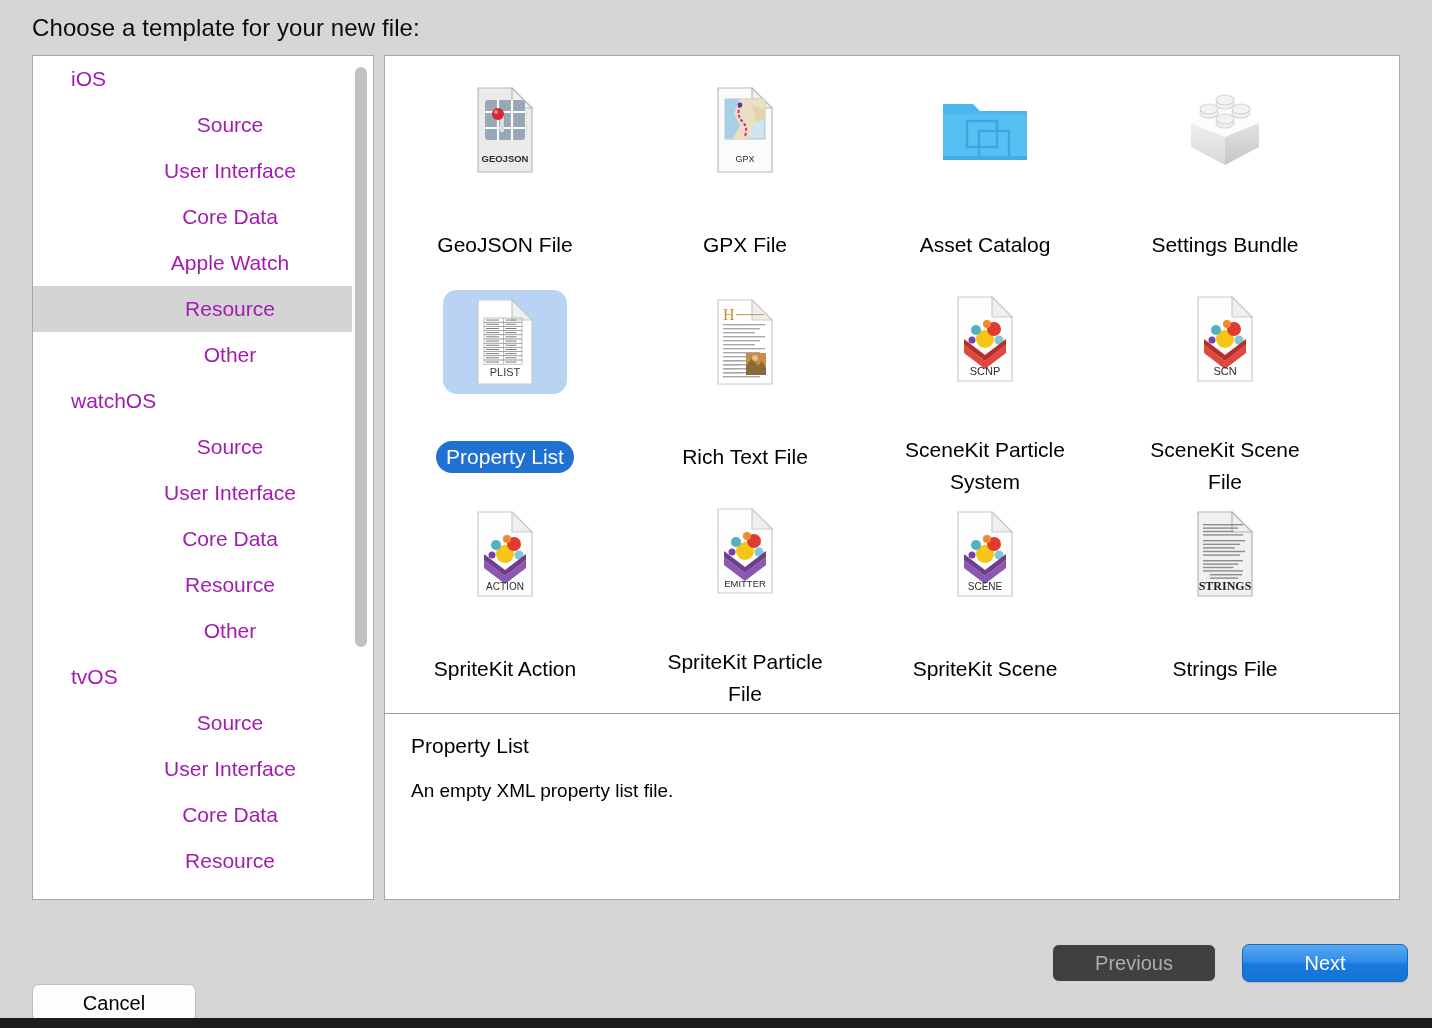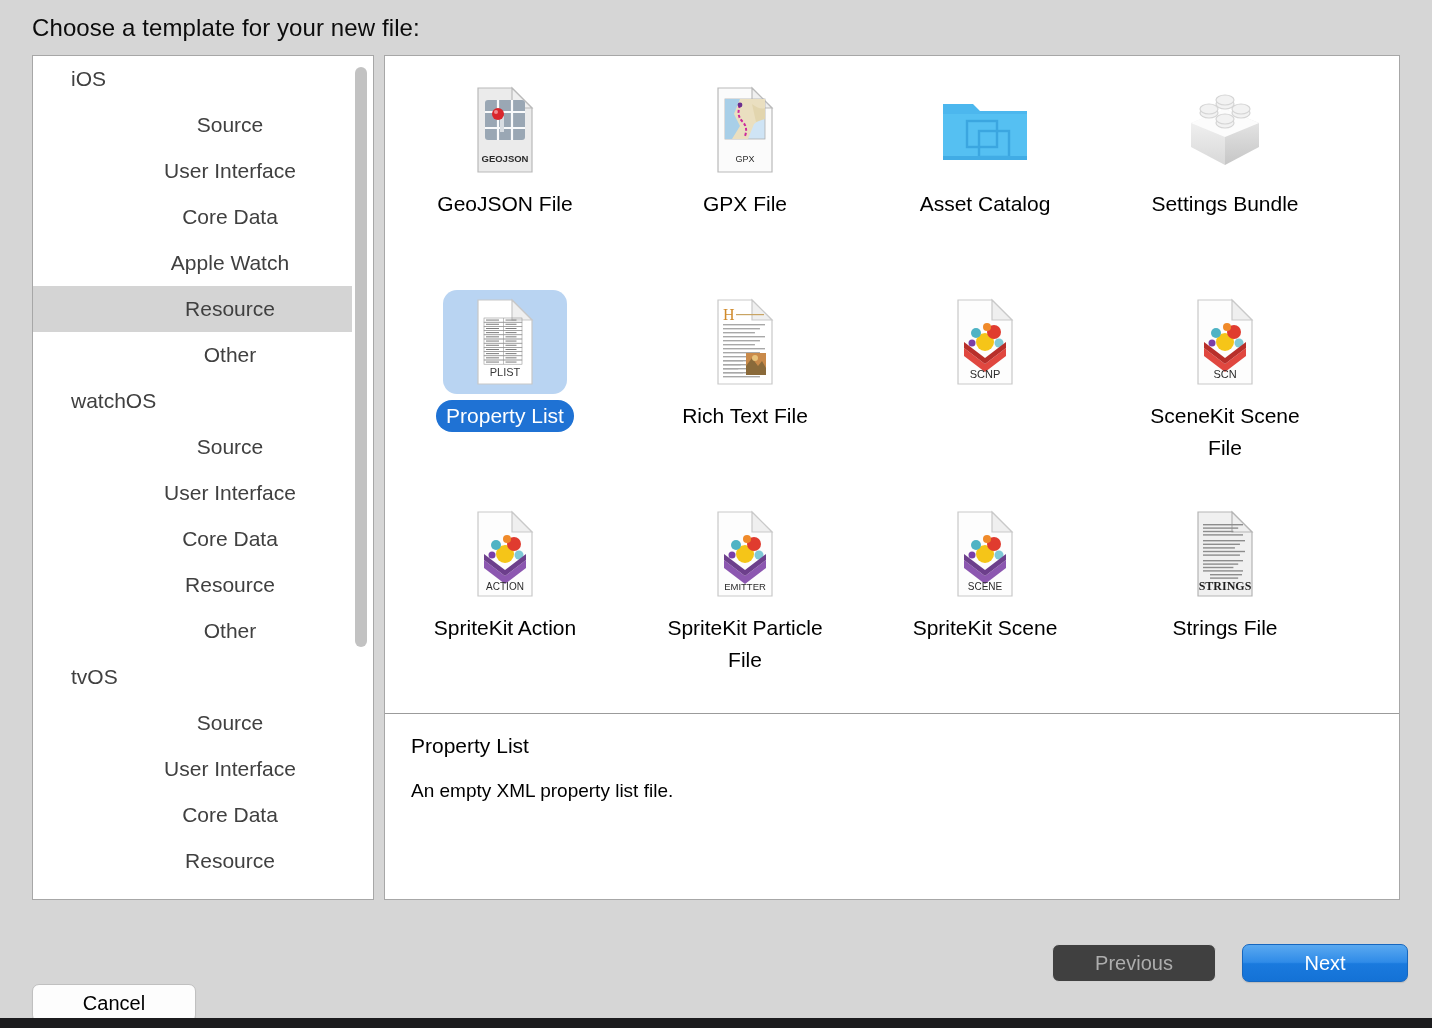--- a/index.html
+++ b/index.html
@@ -52,21 +52,21 @@
   .sidebar-list {
     position: absolute;
     left: 0;
     top: 0;
     width: 324px;
   }
   .sb-row {
     height: 46px;
     line-height: 46px;
     font-size: 21px;
-    color: #404040;
+    color: #a21caf;
     white-space: nowrap;
     box-sizing: border-box;
   }
   .sb-row.group {
     padding-left: 38px;
   }
   .sb-row.child {
     padding-left: 70px;
     text-align: center;
   }
@@ -118,20 +118,21 @@
     box-sizing: border-box;
   }
   .cell {
     width: 240px;
     height: 212px;
     display: flex;
     flex-direction: column;
     align-items: center;
     box-sizing: border-box;
     padding-top: 4px;
+    gap: 41px;
   }
   .cell-icon-wrap {
     width: 124px;
     height: 104px;
     display: flex;
     align-items: center;
     justify-content: center;
     border-radius: 14px;
     margin-bottom: 6px;
   }
@@ -442,20 +443,21 @@
               <circle cx="42" cy="34" r="7" fill="#e03b2f"></circle>
               <circle cx="24" cy="35" r="5" fill="#4fb3c4"></circle>
               <circle cx="47" cy="45" r="4.5" fill="#7fc9d6"></circle>
               <circle cx="20" cy="45" r="3.5" fill="#7a3fa8"></circle>
               <circle cx="35" cy="29" r="4" fill="#f08a2a"></circle>
               <path d="M12 50 L33 66 L54 50 L54 58 L33 74 L12 58 Z" fill="#e0473f"></path>
               <path d="M12 44 L33 60 L54 44 L54 50 L33 66 L12 50 Z" fill="#b82f2a"></path>
               <text x="33" y="80" font-family="Liberation Sans, sans-serif" font-size="11" font-weight="normal" text-anchor="middle" fill="#2b2b2b">SCNP</text>
             </svg>
           </div>
+          <div class="cell-label">SceneKit Particle System</div>
         </div>
         <div class="cell">
           <div class="cell-icon-wrap">
             <svg class="icon-svg" width="66" height="88" viewBox="0 0 66 88">
               <path d="M6 2 H40 L60 22 V86 H6 Z" fill="#fdfdfd" stroke="#c9c9c9" stroke-width="1.2"></path>
               <path d="M40 2 L60 22 H40 Z" fill="#efefef" stroke="#c9c9c9" stroke-width="1.2"></path>
               <circle cx="33" cy="44" r="9" fill="#f5c518"></circle>
               <circle cx="42" cy="34" r="7" fill="#e03b2f"></circle>
               <circle cx="24" cy="35" r="5" fill="#4fb3c4"></circle>
               <circle cx="47" cy="45" r="4.5" fill="#7fc9d6"></circle>

